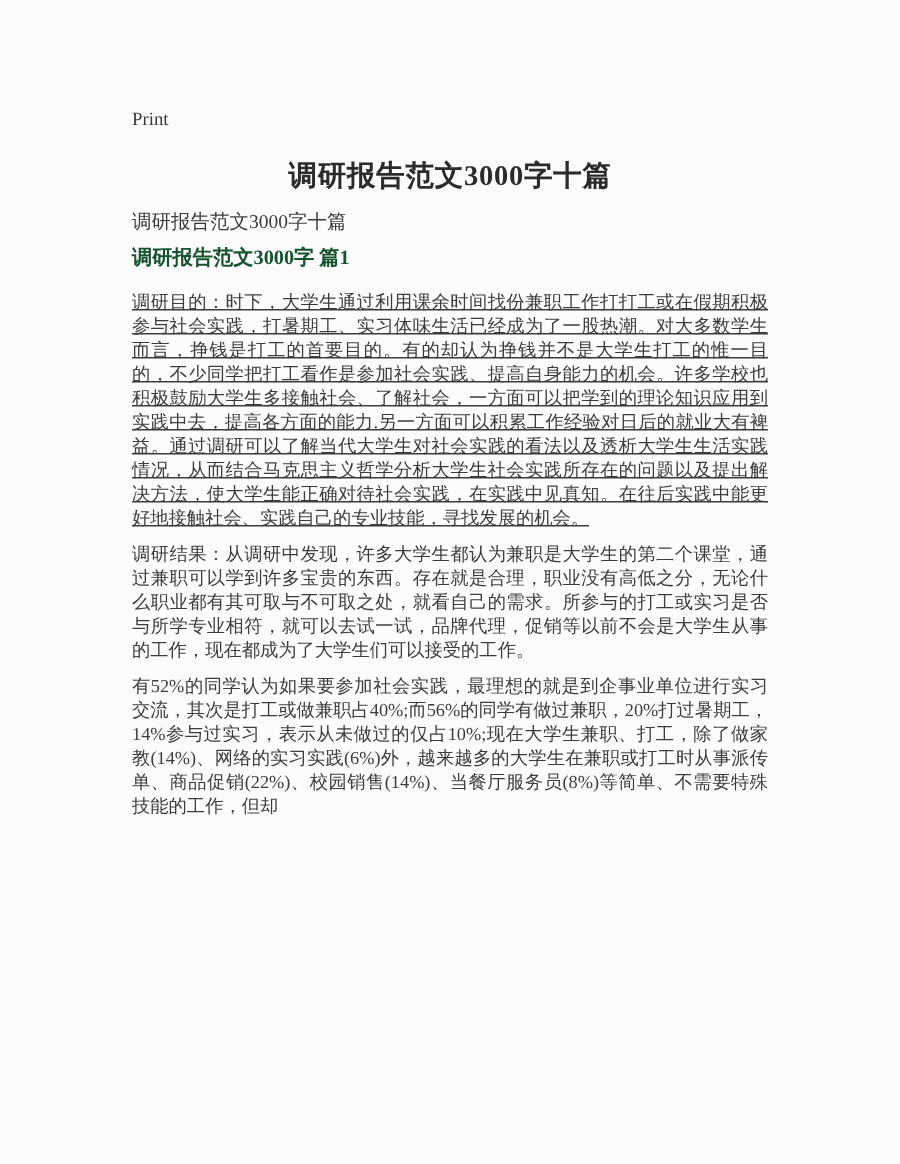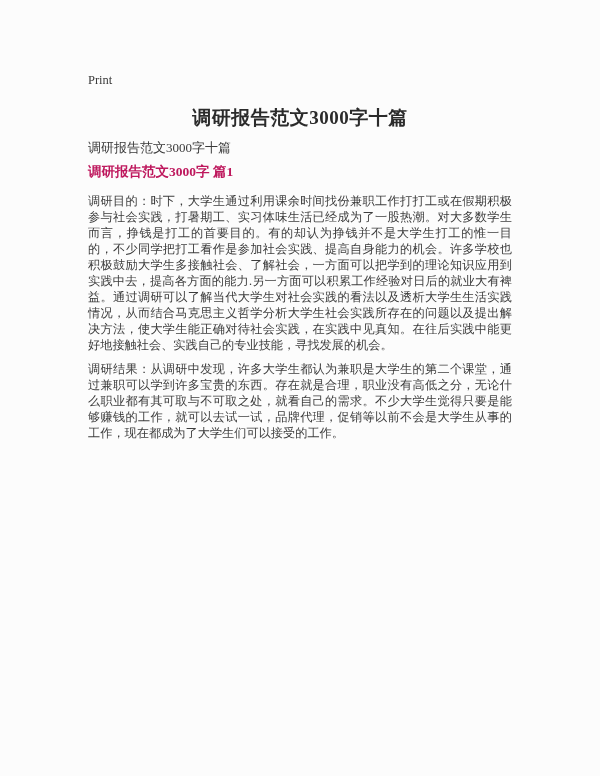--- a/index.html
+++ b/index.html
@@ -44,46 +44,48 @@
       font-size: 13px;
       line-height: 15px;
       font-weight: normal;
       color: #3a3a3a;
     }
     .section-heading {
       margin: 9px 0 0 0;
       font-size: 13.5px;
       line-height: 15px;
       font-weight: bold;
-      color: #be185d;
+      color: #14532d;
     }
     .body-text p {
       margin: 8px 0 0 0;
       font-size: 12.2px;
       line-height: 16px;
       text-align: justify;
       text-justify: inter-ideograph;
       color: #3c3c3c;
       word-break: break-all;
     }
     .body-text p.first {
       margin-top: 14px;
+      text-decoration: underline;
     }
   </style>
 </head>
 <body>
 
 <div class="page">
 
   <a class="print-link" href="#">Print</a>
 
   <h1 class="doc-title">调研报告范文3000字十篇</h1>
 
   <div class="doc-subtitle">调研报告范文3000字十篇</div>
 
   <h2 class="section-heading">调研报告范文3000字 篇1</h2>
 
   <div class="body-text">
     <p class="first">调研目的：时下，大学生通过利用课余时间找份兼职工作打打工或在假期积极参与社会实践，打暑期工、实习体味生活已经成为了一股热潮。对大多数学生而言，挣钱是打工的首要目的。有的却认为挣钱并不是大学生打工的惟一目的，不少同学把打工看作是参加社会实践、提高自身能力的机会。许多学校也积极鼓励大学生多接触社会、了解社会，一方面可以把学到的理论知识应用到实践中去，提高各方面的能力.另一方面可以积累工作经验对日后的就业大有裨益。通过调研可以了解当代大学生对社会实践的看法以及透析大学生生活实践情况，从而结合马克思主义哲学分析大学生社会实践所存在的问题以及提出解决方法，使大学生能正确对待社会实践，在实践中见真知。在往后实践中能更好地接触社会、实践自己的专业技能，寻找发展的机会。</p>
-    <p>调研结果：从调研中发现，许多大学生都认为兼职是大学生的第二个课堂，通过兼职可以学到许多宝贵的东西。存在就是合理，职业没有高低之分，无论什么职业都有其可取与不可取之处，就看自己的需求。不少大学生觉得只要是能够赚钱的工作，就可以去试一试，品牌代理，促销等以前不会是大学生从事的工作，现在都成为了大学生们可以接受的工作。</p>
+    <p>调研结果：从调研中发现，许多大学生都认为兼职是大学生的第二个课堂，通过兼职可以学到许多宝贵的东西。存在就是合理，职业没有高低之分，无论什么职业都有其可取与不可取之处，就看自己的需求。所参与的打工或实习是否与所学专业相符，就可以去试一试，品牌代理，促销等以前不会是大学生从事的工作，现在都成为了大学生们可以接受的工作。</p>
+    <p>有52%的同学认为如果要参加社会实践，最理想的就是到企事业单位进行实习交流，其次是打工或做兼职占40%;而56%的同学有做过兼职，20%打过暑期工，14%参与过实习，表示从未做过的仅占10%;现在大学生兼职、打工，除了做家教(14%)、网络的实习实践(6%)外，越来越多的大学生在兼职或打工时从事派传单、商品促销(22%)、校园销售(14%)、当餐厅服务员(8%)等简单、不需要特殊技能的工作，但却</p>
   </div>
 
 </div>
 
 </body></html>

